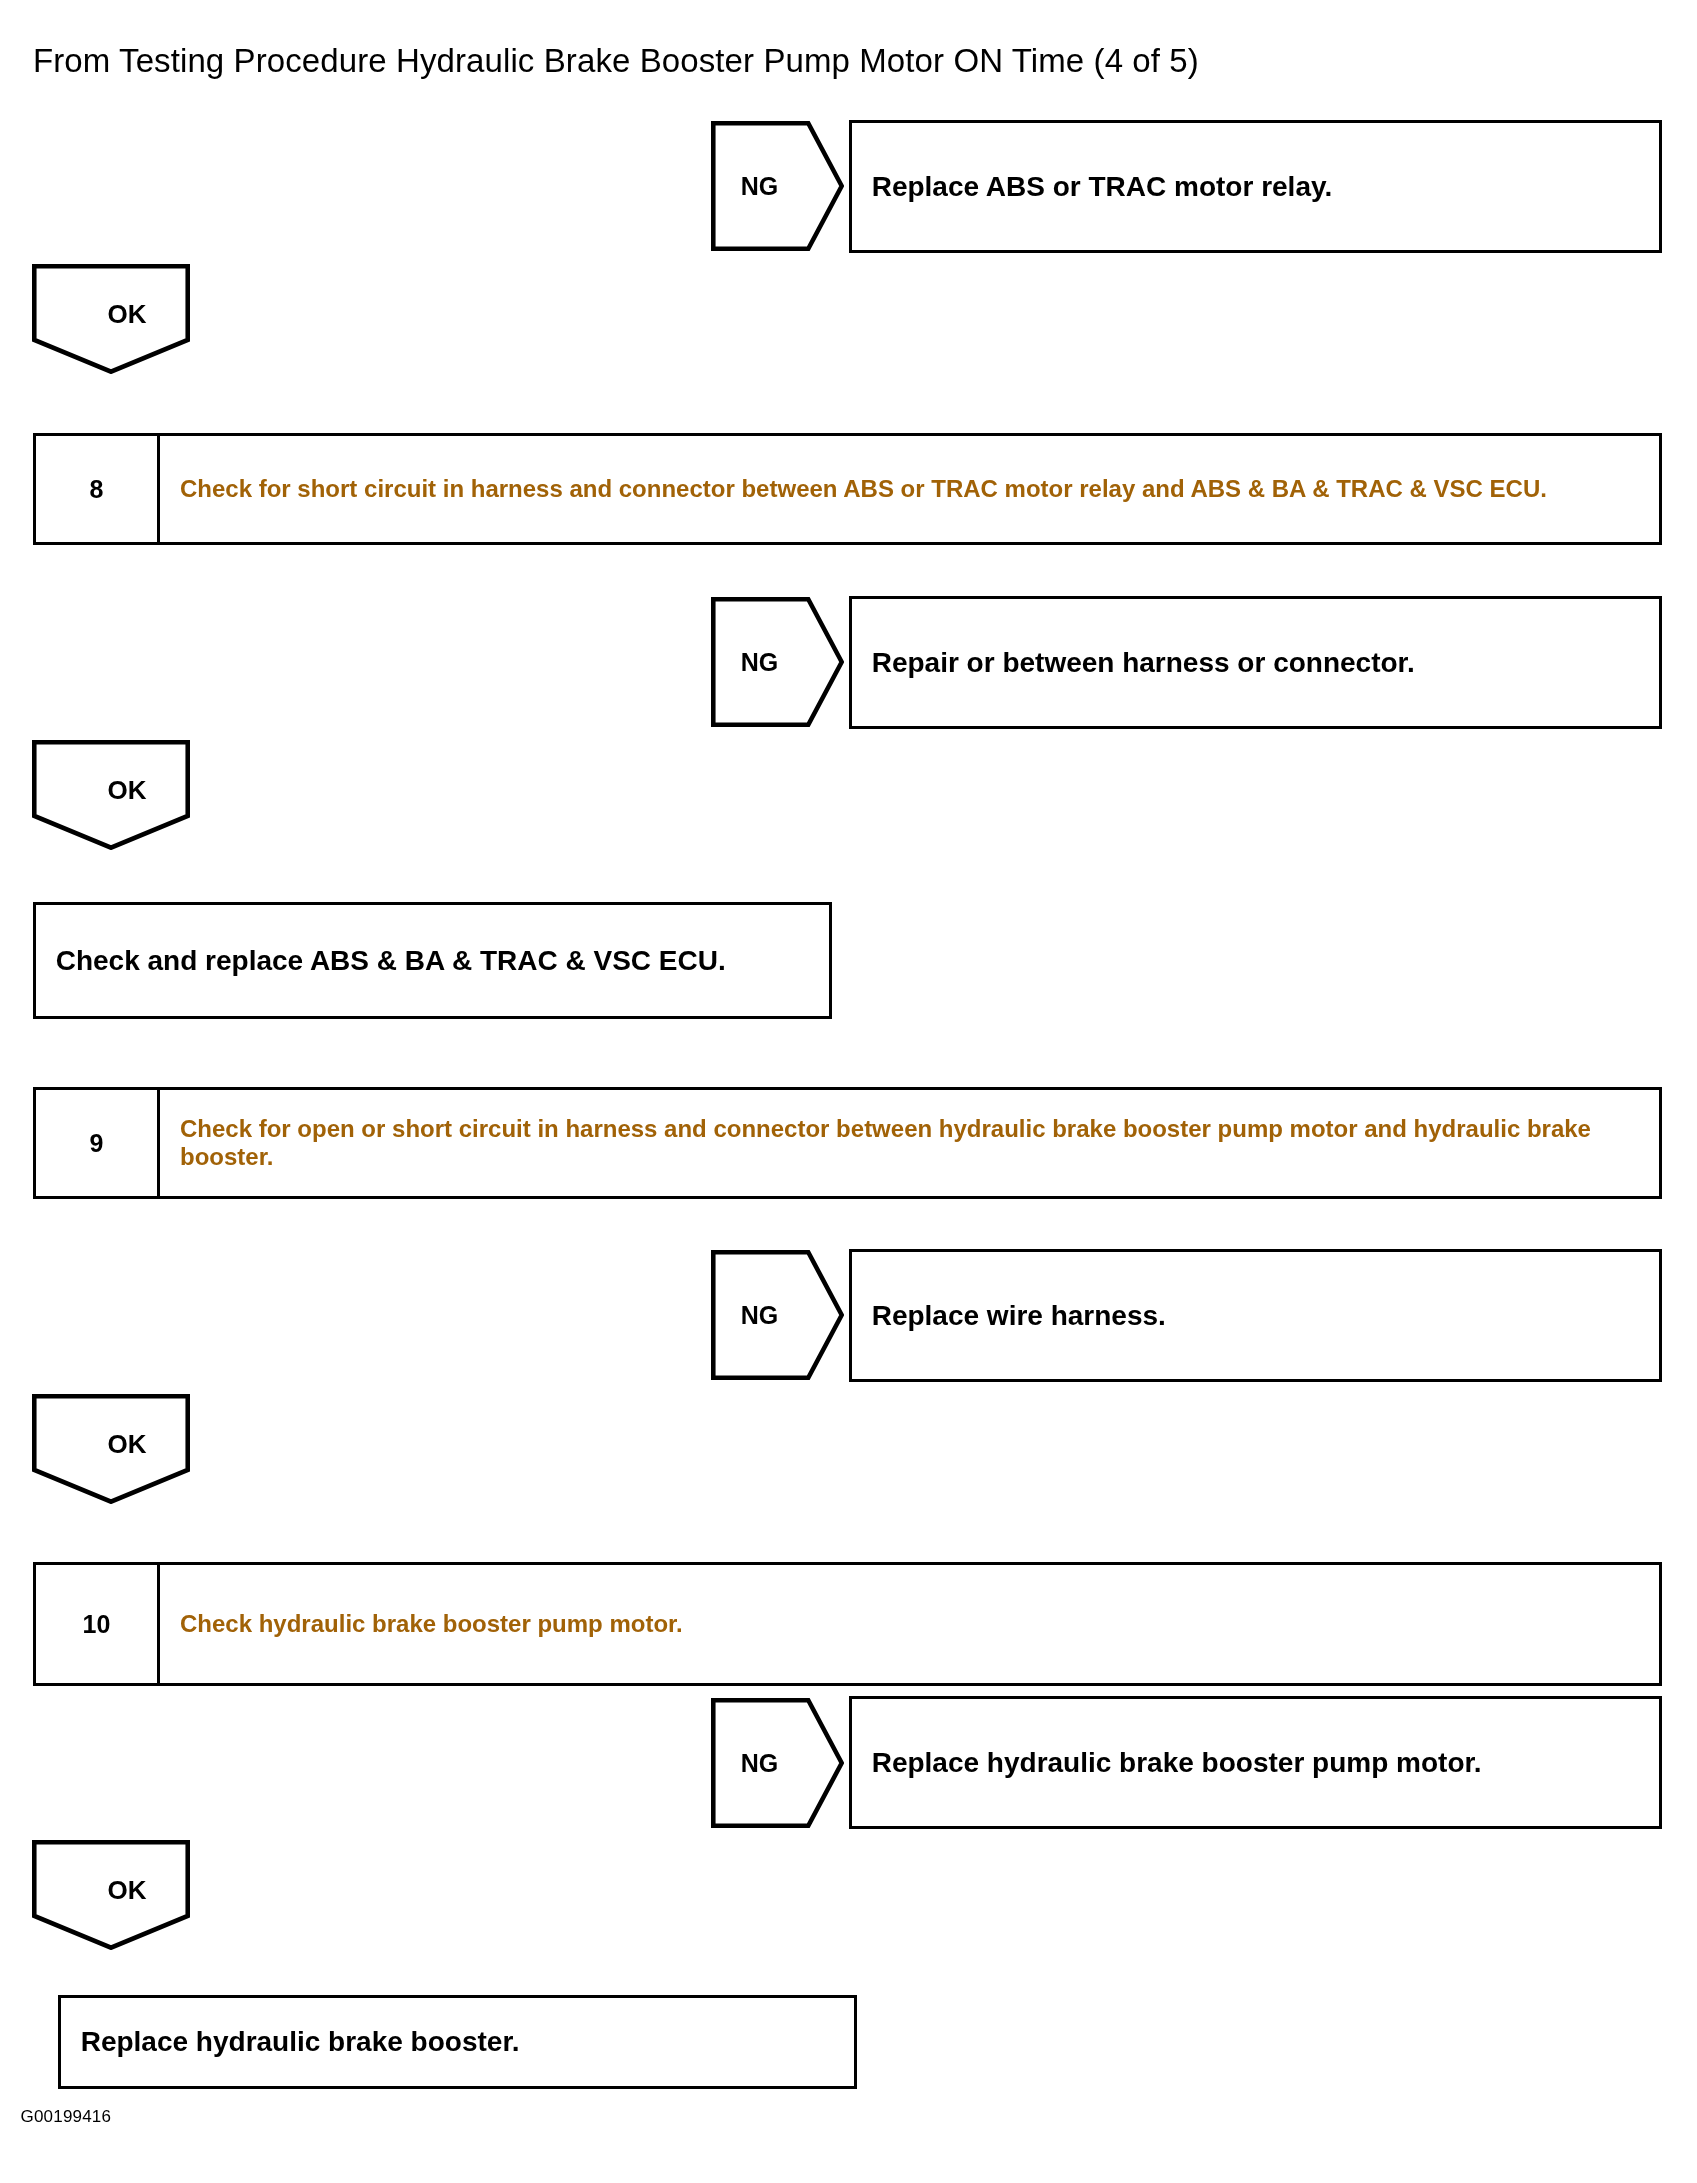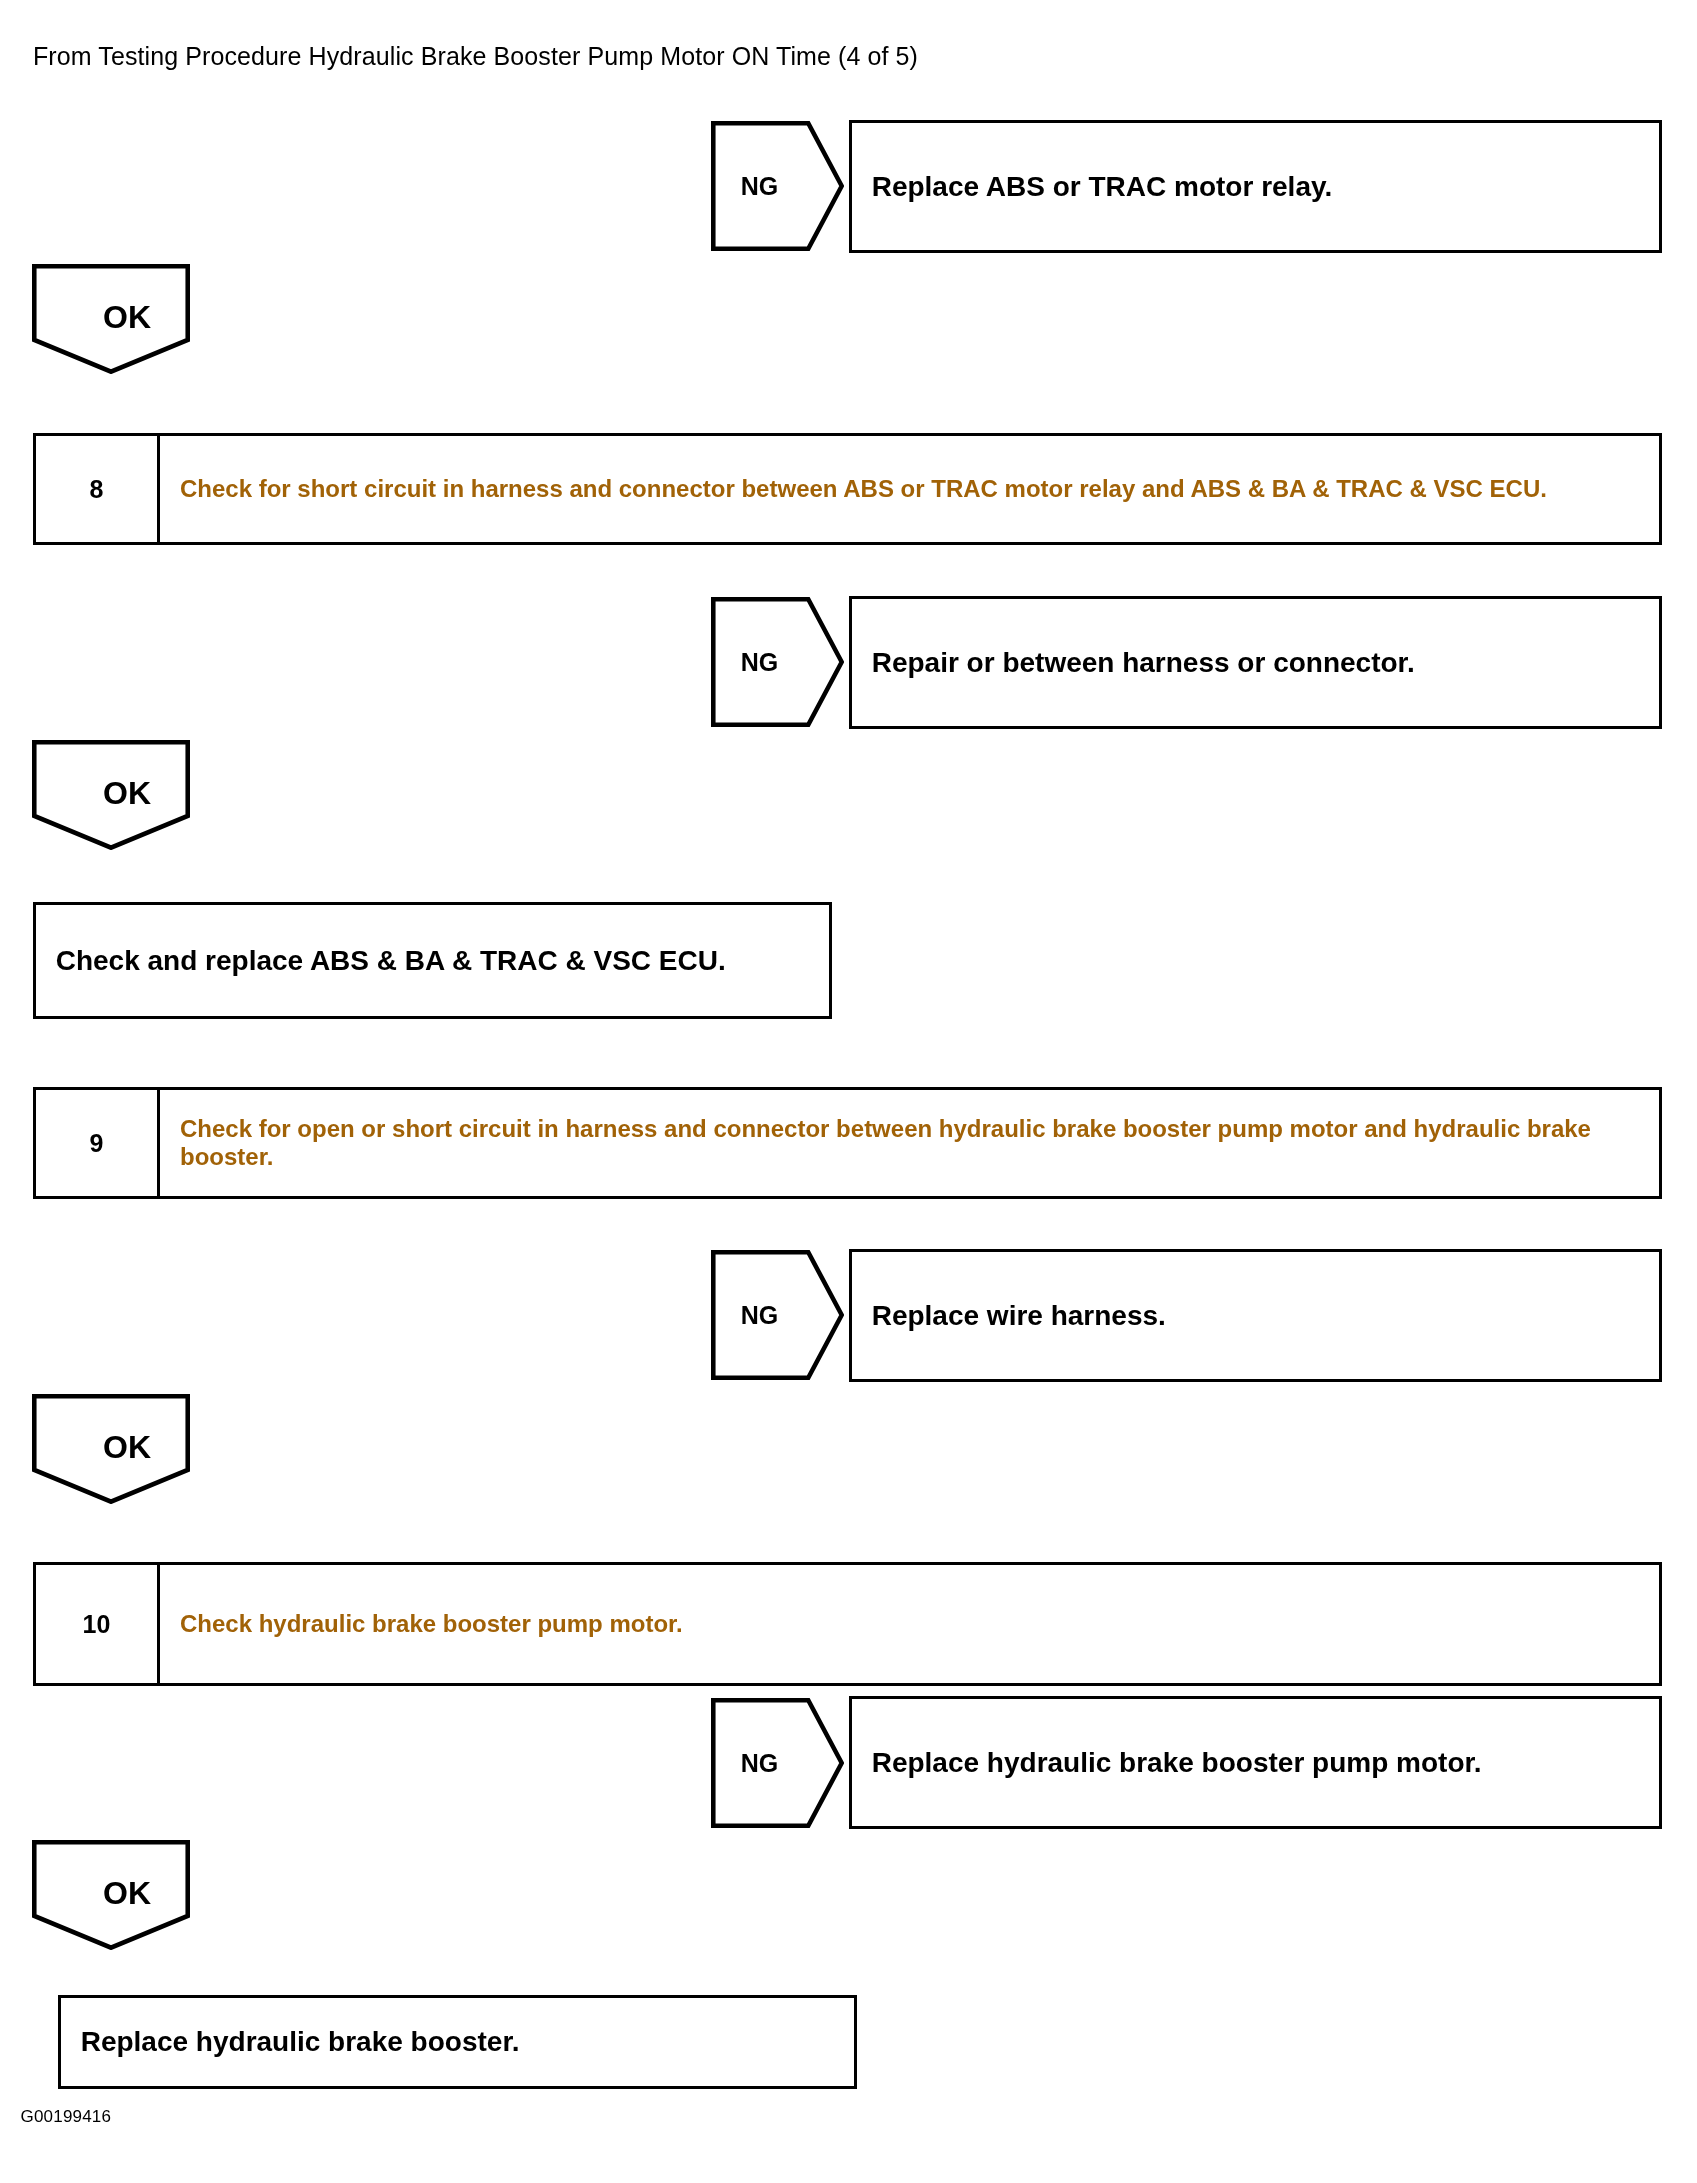--- a/index.html
+++ b/index.html
@@ -14,21 +14,21 @@
     background: #ffffff;
     font-family: "Liberation Sans", sans-serif;
     overflow: hidden;
   }
 
   
   .header-title {
     position: absolute;
     left: 33px;
     top: 42px;
-    font-size: 25px;
+    font-size: 33px;
     font-weight: 400;
     color: #000000;
     letter-spacing: 0.1px;
     white-space: nowrap;
   }
 
   
   .plain-box {
     position: absolute;
     box-sizing: border-box;
@@ -121,21 +121,21 @@
     display: block;
     width: 100%;
     height: 100%;
   }
   .ok-label {
     position: absolute;
     left: 0;
     right: 0;
     top: 35px;
     text-align: center;
-    font-size: 32px;
+    font-size: 26px;
     font-weight: bold;
     color: #000000;
     padding-left: 32px;
   }
 
   
   .footer-code {
     position: absolute;
     left: 20.5px;
     top: 2107px;

